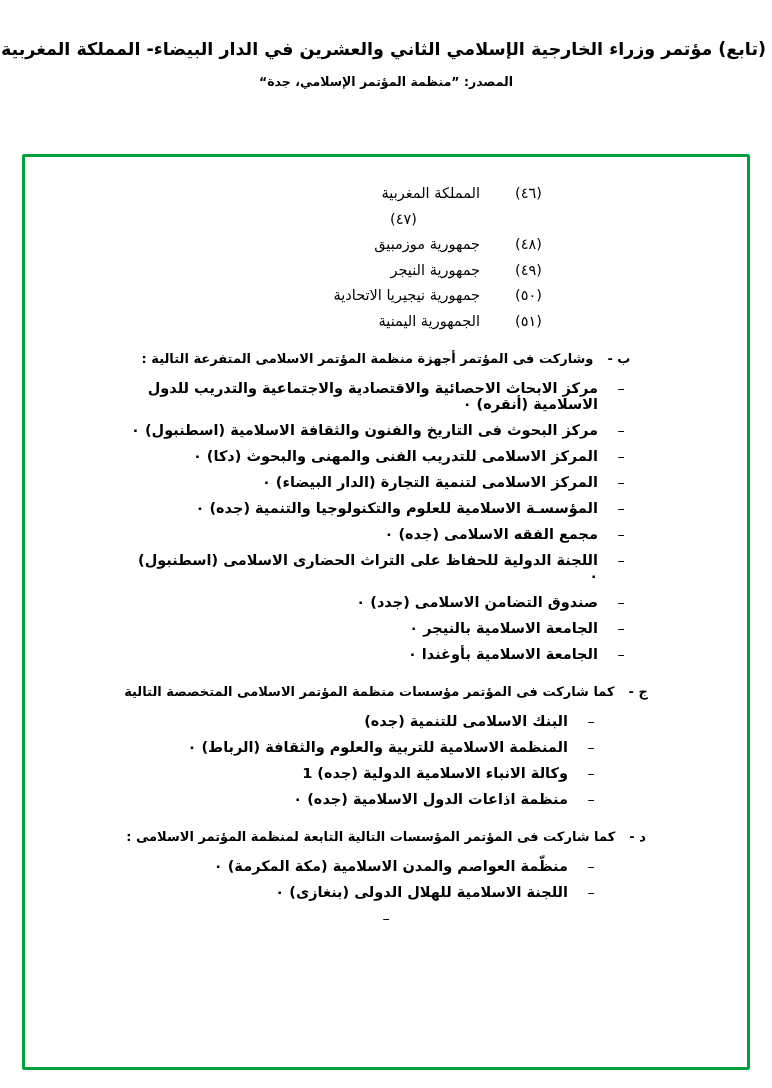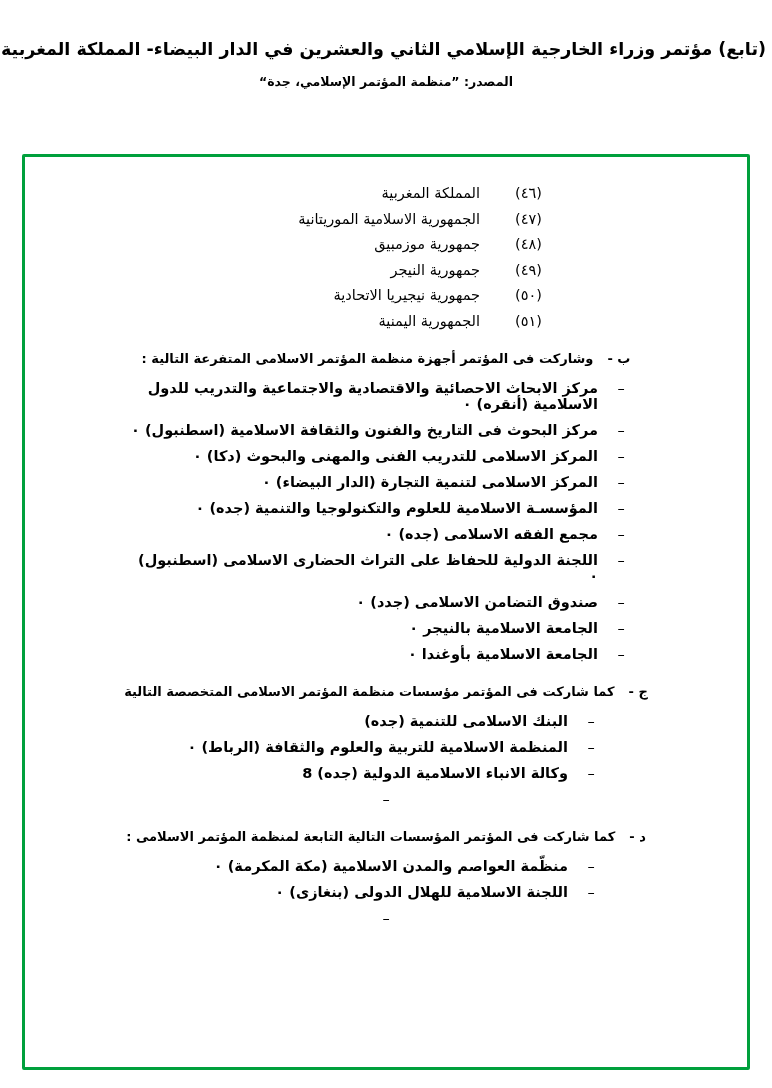--- a/index.html
+++ b/index.html
@@ -136,21 +136,20 @@
   <div class="frame">
     <div class="frame-inner">
 
       <ul class="country-list">
         <li class="country-row">
           <span class="country-num">(٤٦)</span>
           <span class="country-name">المملكة المغربية</span>
         </li>
         <li class="country-row">
           <span class="country-num">(٤٧)</span>
-          <span class="country-name">الجمهورية الاسلامية الموريتانية</span>
         </li>
         <li class="country-row">
           <span class="country-num">(٤٨)</span>
           <span class="country-name">جمهورية موزمبيق</span>
         </li>
         <li class="country-row">
           <span class="country-num">(٤٩)</span>
           <span class="country-name">جمهورية النيجر</span>
         </li>
         <li class="country-row">
@@ -219,24 +218,25 @@
           <li class="entity-row">
             <span class="entity-dash">–</span>
             <span class="entity-name">البنك الاسلامى للتنمية (جده)</span>
           </li>
           <li class="entity-row">
             <span class="entity-dash">–</span>
             <span class="entity-name">المنظمة الاسلامية للتربية والعلوم والثقافة (الرباط) ٠</span>
           </li>
           <li class="entity-row">
             <span class="entity-dash">–</span>
-            <span class="entity-name">وكالة الانباء الاسلامية الدولية (جده) 8</span>
-          </li>
-          <li class="entity-row">
-            <span class="entity-dash">–</span>
+            <span class="entity-name">وكالة الانباء الاسلامية الدولية (جده) 1</span>
+          </li>
+          <li class="entity-row">
+            <span class="entity-dash">–</span>
+            <span class="entity-name">منظمة اذاعات الدول الاسلامية (جده) ٠</span>
           </li>
         </ul>
       </div>
 
       <div class="section section-d">
         <div class="section-heading">
           <span class="marker">د -</span><span>كما شاركت فى المؤتمر المؤسسات التالية التابعة لمنظمة المؤتمر الاسلامى :</span>
         </div>
         <ul class="entity-list">
           <li class="entity-row">

